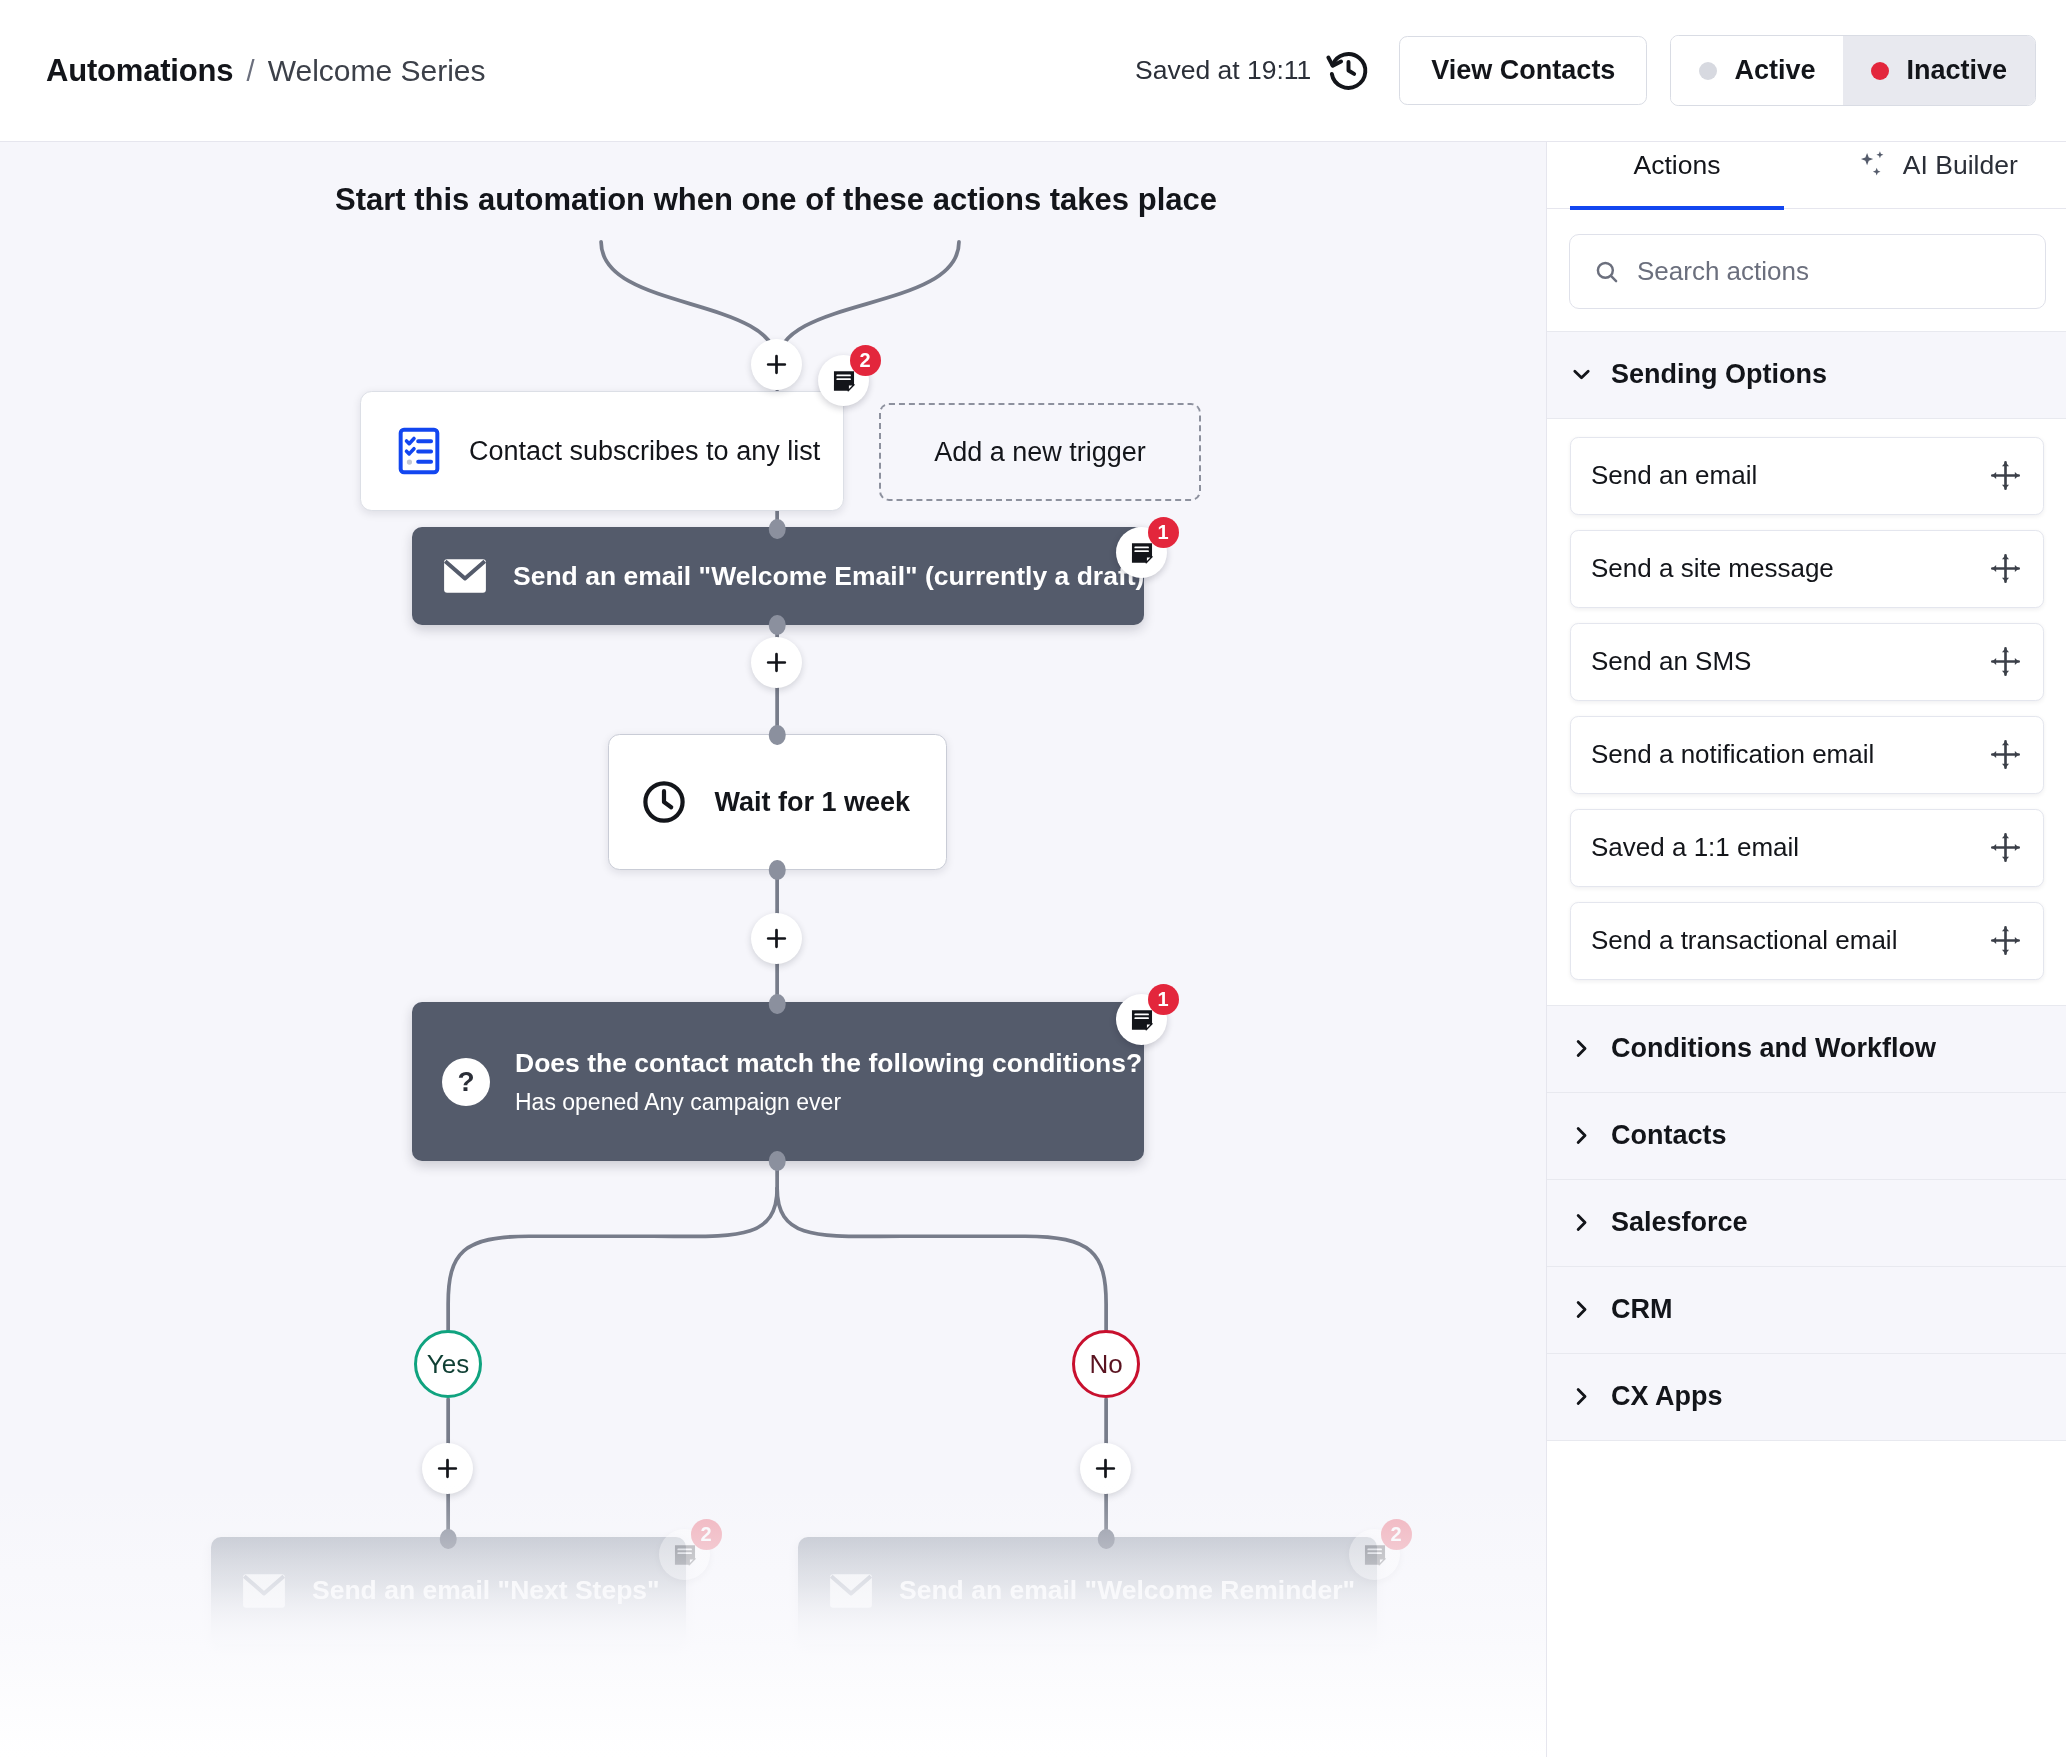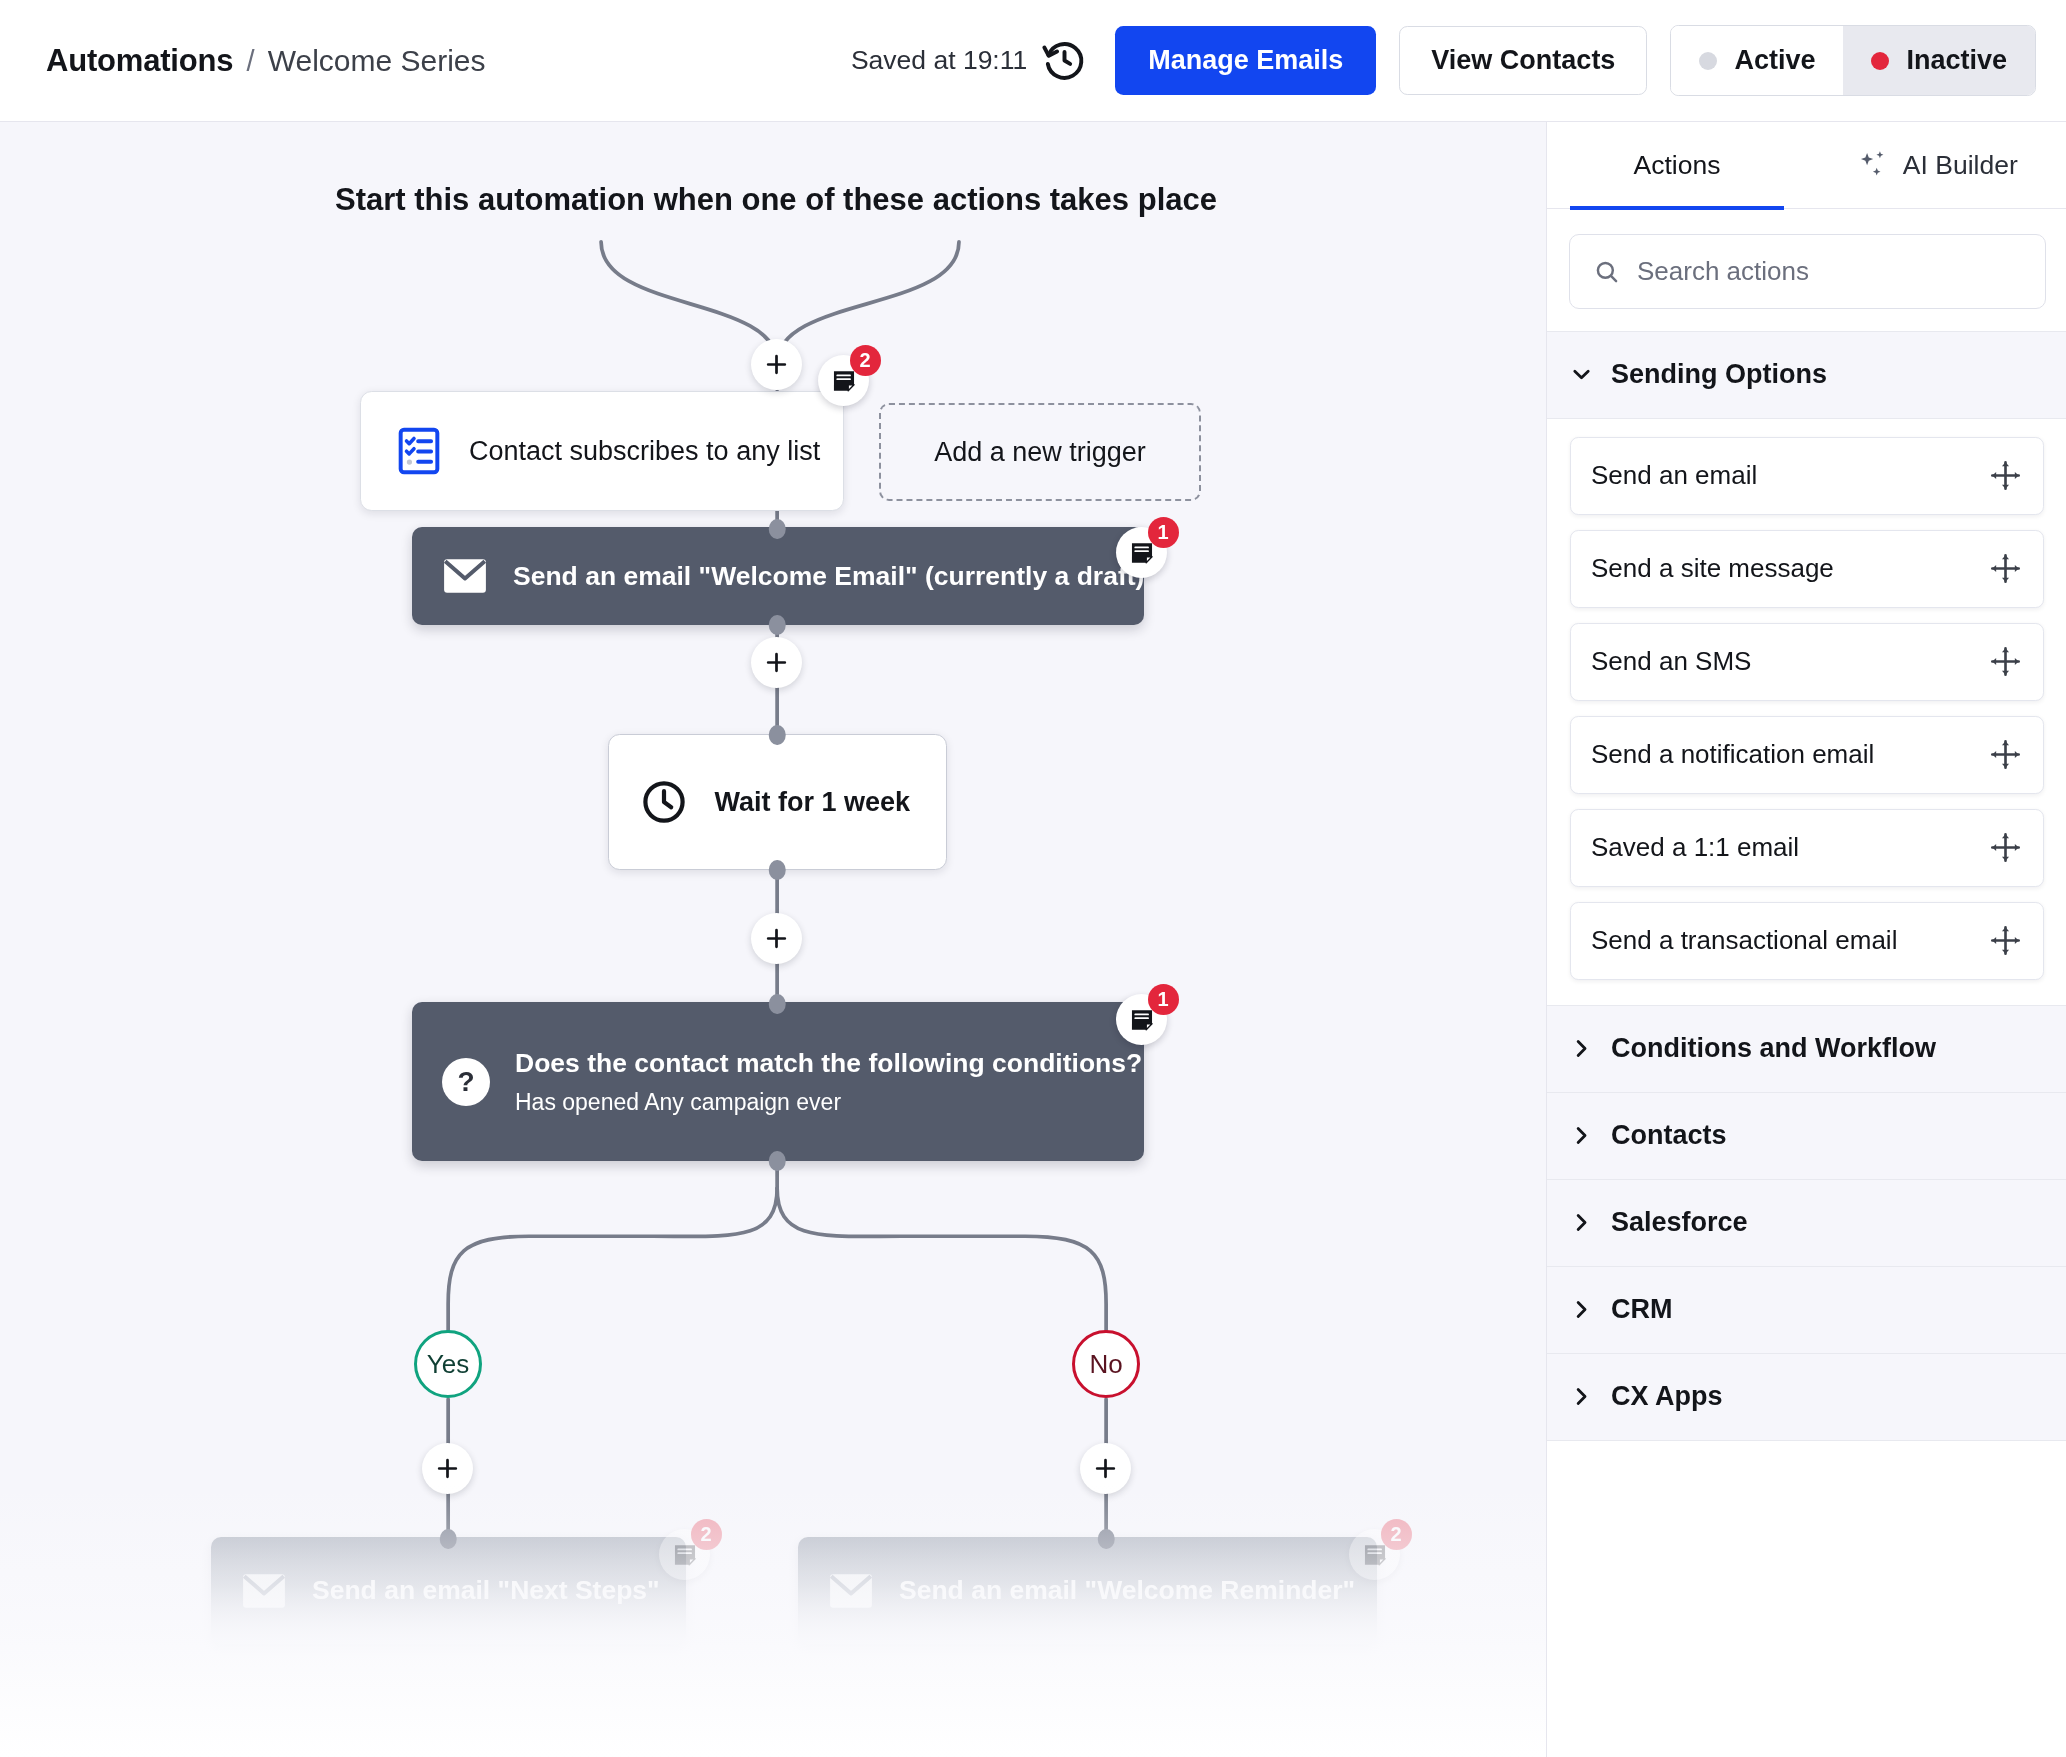--- a/index.html
+++ b/index.html
@@ -7,21 +7,21 @@
     width:2066px; height:1757px;
     font-family:"Liberation Sans", sans-serif;
     background:#ffffff;
     overflow:hidden;
     -webkit-font-smoothing:antialiased;
   }
   .app { position:relative; width:2066px; height:1757px; }
 
   
   .topbar {
-    position:absolute; left:0; top:0; width:2066px; height:122px;
+    position:absolute; left:0; top:0; width:2066px; height:142px;
     background:#ffffff;
     border-bottom:1.7px solid #e6e6ee;
     display:flex; align-items:center;
     box-sizing:border-box;
     padding:0 30px 0 46px;
     z-index:40;
   }
   .breadcrumb { display:flex; align-items:baseline; gap:13.2px; white-space:nowrap; }
   .crumb-root { font-size:31px; font-weight:bold; color:#13151a; letter-spacing:-0.2px; }
   .crumb-sep  { font-size:29px; color:#6b6f7d; font-weight:400; }
@@ -230,21 +230,20 @@
 
     <div class="topbar-right">
       <span class="saved-text">Saved at 19:11</span>
 
       <svg class="history-icon" viewBox="0 0 24 24" fill="none">
         <path d="M3.5 9.2a9 9 0 1 1-.4 4.6" stroke="#13151a" stroke-width="2.1" stroke-linecap="round"></path>
         <path d="M1.3 5.1l2.3 4.4 4.4-2.3" stroke="#13151a" stroke-width="2.1" stroke-linecap="round" stroke-linejoin="round"></path>
         <path d="M12 7.4V12l3 1.8" stroke="#13151a" stroke-width="2.1" stroke-linecap="round" stroke-linejoin="round"></path>
       </svg>
 
-      <button class="btn-primary">Manage Emails</button>
       <button class="btn-secondary">View Contacts</button>
 
       <div class="toggle-group">
         <div class="toggle-seg">
           <span class="dot" style="background:#d7d9e0"></span>
           <span>Active</span>
         </div>
         <div class="toggle-seg is-selected">
           <span class="dot" style="background:#e3263c"></span>
           <span>Inactive</span>

